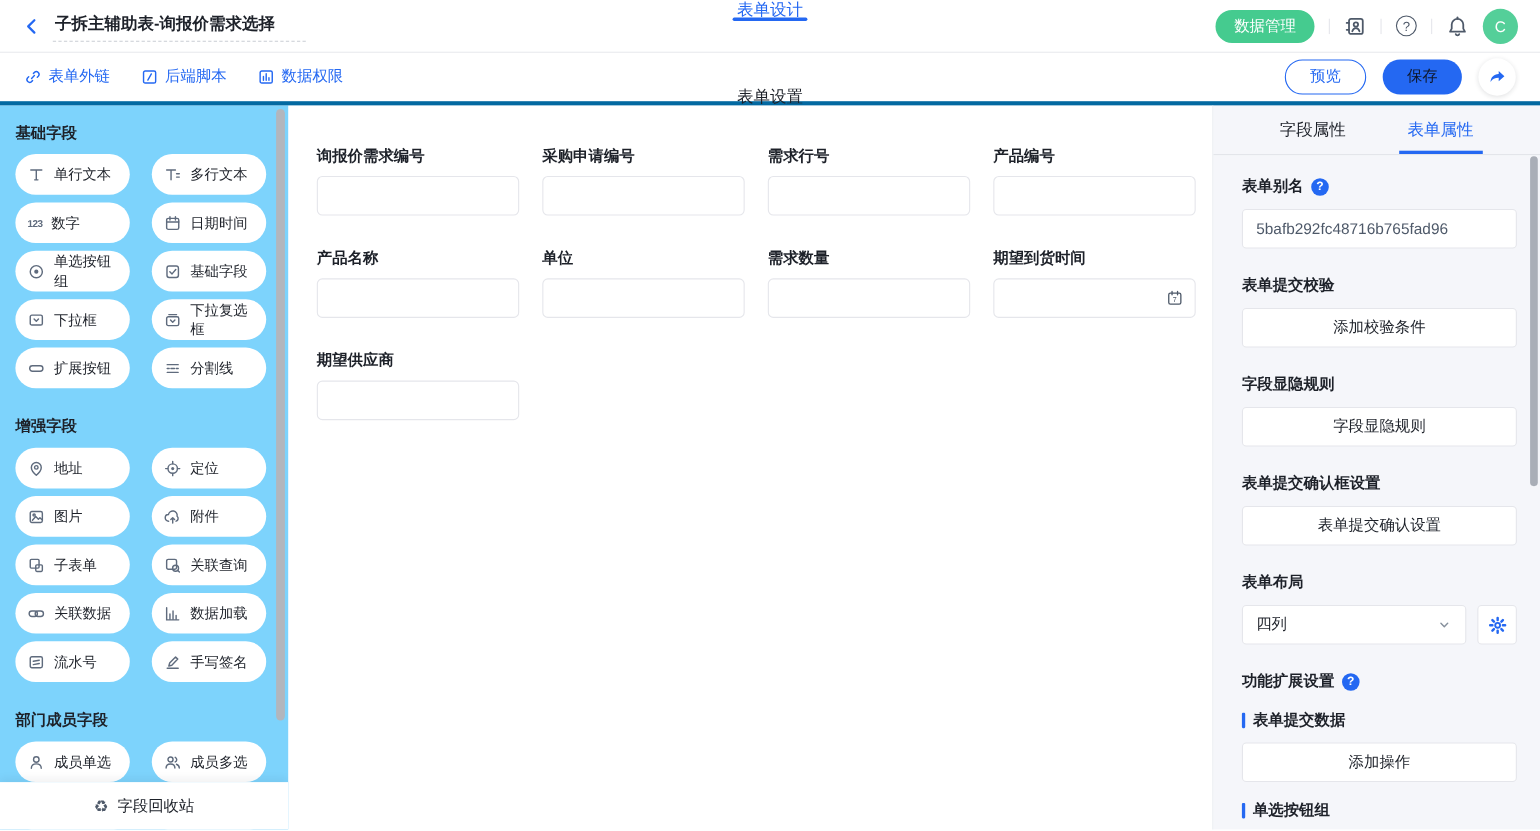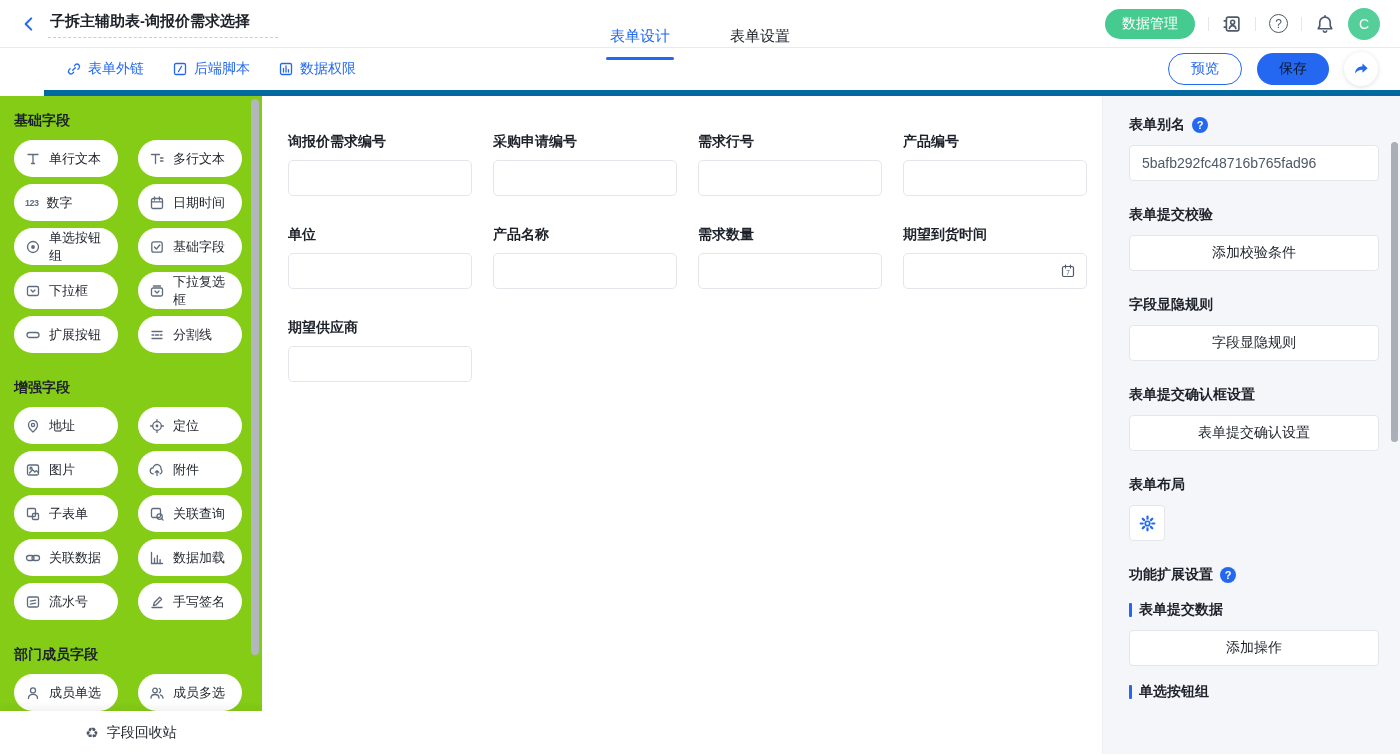--- a/index.html
+++ b/index.html
@@ -8,53 +8,53 @@
   svg { display:block; }
   .sep { width:1px; height:14px; background:#e5e6eb; }
 
   
   .topbar { position:relative; height:48px; background:#fff; border-bottom:1px solid #e9eaee;
     display:flex; align-items:center; padding:0 20px; }
   .tb-left { display:flex; align-items:center; gap:10px; }
   .back-btn { color:#2468f2; display:flex; align-items:center; cursor:pointer; }
   .title-wrap { font-size:15px; font-weight:bold; color:#1d2129;
     border-bottom:1px dashed #c9cdd4; padding:3px 28px 6px 2px; }
-  .tb-tabs { position:absolute; left:50%; transform:translateX(-50%); top:12px; height:48px;
-    display:flex; gap:60px; }
+  .tb-tabs { position:absolute; left:50%; transform:translateX(-50%); top:0; height:48px;
+    display:flex; gap:60px;flex-direction:column; }
   .tb-tab { position:relative; height:48px; display:flex; align-items:center;
     font-size:15px; color:#1d2129; cursor:pointer; }
   .tb-tab.active { color:#2468f2; }
   .tb-tab.active::after { content:""; position:absolute; left:-4px; right:-4px; bottom:0;
     height:3px; background:#2468f2; border-radius:2px; }
   .tb-right { margin-left:auto; display:flex; align-items:center; gap:13px;text-align:right; }
   .green-btn { height:30px; padding:0 17px; border-radius:15px; background:#45cb8f;
     color:#fff; font-size:14px; display:flex; align-items:center; cursor:pointer; }
   .tb-icon { color:#4e5969; display:flex; align-items:center; cursor:pointer; }
   .qcircle { width:19px; height:19px; border:1.4px solid #4e5969; border-radius:50%;
     display:flex; align-items:center; justify-content:center; font-size:12px; color:#4e5969; }
   .avatar { width:32px; height:32px; border-radius:50%; background:#54cf99; color:#fff;
     font-size:14px; display:flex; align-items:center; justify-content:center; cursor:pointer; }
 
   
-  .subbar { height:48px; background:#fff; border-bottom:6px solid #0369a1;
-    display:flex; align-items:center; padding:0 22px;margin-left:44px; }
+  .subbar { height:48px; background:#fff; border-bottom:4px solid #0369a1;
+    display:flex; align-items:center; padding:0 22px; }
   .sb-links { display:flex; align-items:center; gap:28px; }
   .sb-link { display:flex; align-items:center; gap:6px; color:#2468f2; font-size:14px; cursor:pointer; }
   .sb-right { margin-left:auto; display:flex; align-items:center; gap:15px; }
   .btn-outline { height:32px; padding:0 22px; border:1px solid #2468f2; border-radius:16px;
     color:#2468f2; font-size:14px; background:#fff; display:flex; align-items:center; cursor:pointer; }
   .btn-solid { height:32px; padding:0 22px; border-radius:16px; background:#2468f2;
     color:#0f172a; font-size:14px; display:flex; align-items:center; cursor:pointer; }
   .share-btn { width:34px; height:34px; border-radius:50%; background:#fff;
     box-shadow:0 1px 5px rgba(29,33,41,.14); display:flex; align-items:center; justify-content:center; cursor:pointer; }
 
   
   .main { display:flex; height:658px; }
 
-  .sidebar { width:262px; background:#84cc16; position:relative; overflow:hidden; flex:none; }
+  .sidebar { width:262px; background:#7dd3fc; position:relative; overflow:hidden; flex:none; }
   .side-scroll { padding:16px 20px 0 14px; }
   .sec-title { font-size:14px; font-weight:bold; color:#1d2129; margin:26px 0 10px; }
   .sec-title.first { margin-top:0; }
   .pill-grid { display:grid; grid-template-columns:1fr 1fr; gap:7px 20px; }
   .pill { height:37px; border-radius:19px; background:#fff; display:flex; align-items:center;
     gap:8px; padding:0 11px; font-size:13px; color:#1d2129; cursor:grab; }
   .pill .ic { color:#5f6b7d; display:flex; flex:none; }
   .num-ic { font-size:9px; font-weight:bold; letter-spacing:-.5px; color:#5f6b7d; }
   .sb-thumb { position:absolute; right:3px; top:3px; width:8px; height:556px;
     background:#b2b6bd; border-radius:4px; }
@@ -409,25 +409,25 @@
       </div>
       <div class="field">
         <div class="flabel">需求行号</div>
         <div class="cinput"></div>
       </div>
       <div class="field">
         <div class="flabel">产品编号</div>
         <div class="cinput"></div>
       </div>
       <div class="field">
+        <div class="flabel">产品名称</div>
+        <div class="cinput"></div>
+      </div>
+      <div class="field">
         <div class="flabel">单位</div>
-        <div class="cinput"></div>
-      </div>
-      <div class="field">
-        <div class="flabel">产品名称</div>
         <div class="cinput"></div>
       </div>
       <div class="field">
         <div class="flabel">需求数量</div>
         <div class="cinput"></div>
       </div>
       <div class="field">
         <div class="flabel">期望到货时间</div>
         <div class="cinput">
           <span class="suffix">
@@ -440,20 +440,24 @@
         </div>
       </div>
       <div class="field">
         <div class="flabel">期望供应商</div>
         <div class="cinput"></div>
       </div>
     </div>
   </section>
 
   <aside class="panel">
+    <div class="ptabs">
+      <div class="ptab">字段属性</div>
+      <div class="ptab active">表单属性</div>
+    </div>
     <div class="pbody">
       <div class="plabel">
         <span>表单别名</span>
         <span class="help-badge">?</span>
       </div>
       <input class="pinput" value="5bafb292fc48716b765fad96" style="">
 
       <div class="psec">
         <div class="plabel">表单提交校验</div>
         <div class="pbtn">添加校验条件</div>
@@ -465,20 +469,26 @@
       </div>
 
       <div class="psec">
         <div class="plabel">表单提交确认框设置</div>
         <div class="pbtn">表单提交确认设置</div>
       </div>
 
       <div class="psec">
         <div class="plabel">表单布局</div>
         <div class="layout-row">
+          <div class="pselect">
+            <span>四列</span>
+            <svg width="14" height="14" viewBox="0 0 16 16" fill="none" stroke="#86909c" stroke-width="1.5" stroke-linecap="round" stroke-linejoin="round">
+                <path d="M4.5 6.5L8 10l3.5-3.5"></path>
+              </svg>
+          </div>
           <div class="gear-btn">
             <svg width="17" height="17" viewBox="0 0 16 16" fill="none" stroke="currentColor" stroke-linecap="round">
                 <circle cx="8" cy="8" r="2.1" stroke-width="1.6"></circle>
                 <path stroke-width="2.1" d="M8 1.6v1.9M8 12.5v1.9M1.6 8h1.9M12.5 8h1.9M3.5 3.5l1.3 1.3M11.2 11.2l1.3 1.3M12.5 3.5l-1.3 1.3M4.8 11.2l-1.3 1.3"></path>
               </svg>
           </div>
         </div>
       </div>
 
       <div class="psec">

